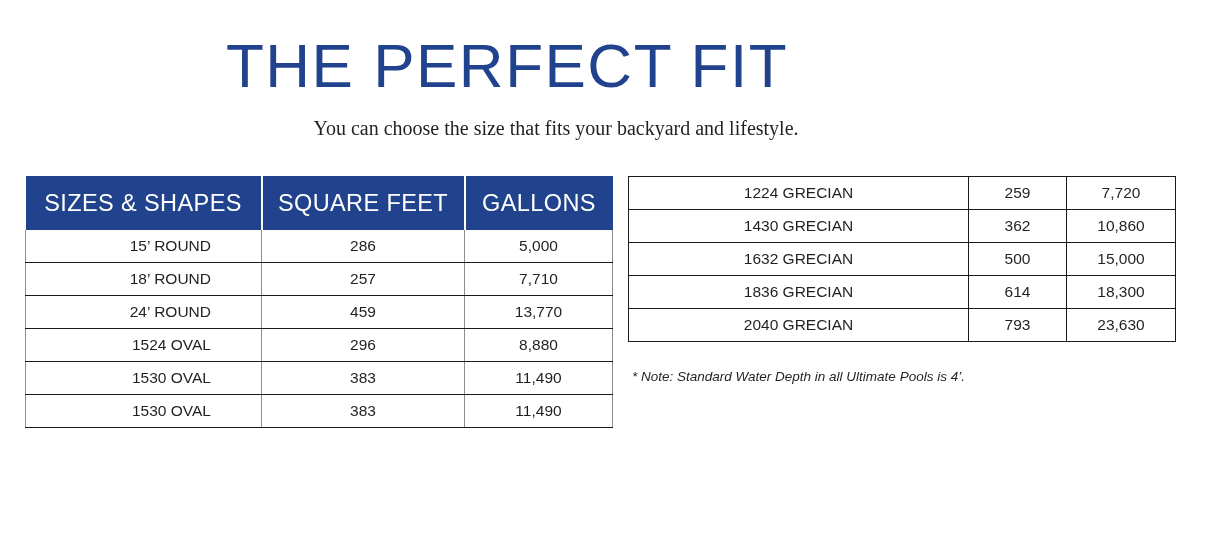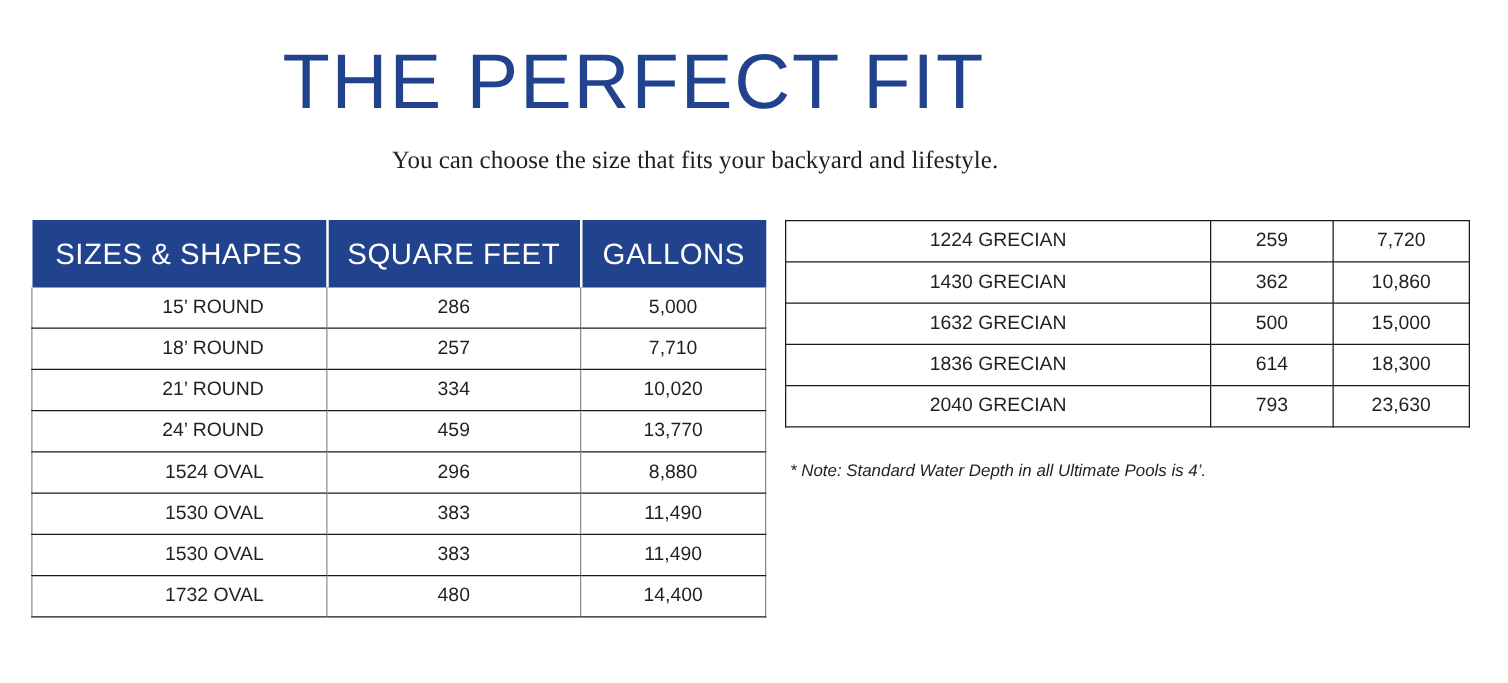--- a/index.html
+++ b/index.html
@@ -155,48 +155,38 @@
       <td class="cell-name">15’ ROUND</td>
       <td>286</td>
       <td>5,000</td>
     </tr>
     <tr>
       <td class="cell-name">18’ ROUND</td>
       <td>257</td>
       <td>7,710</td>
     </tr>
     <tr>
-      <td class="cell-name">21’ ROUND</td>
-      <td>334</td>
-      <td>10,020</td>
-    </tr>
-    <tr>
       <td class="cell-name">24’ ROUND</td>
       <td>459</td>
       <td>13,770</td>
     </tr>
     <tr>
       <td class="cell-name">1524 OVAL</td>
       <td>296</td>
       <td>8,880</td>
     </tr>
     <tr>
       <td class="cell-name">1530 OVAL</td>
       <td>383</td>
       <td>11,490</td>
     </tr>
     <tr>
       <td class="cell-name">1530 OVAL</td>
       <td>383</td>
       <td>11,490</td>
-    </tr>
-    <tr>
-      <td class="cell-name">1732 OVAL</td>
-      <td>480</td>
-      <td>14,400</td>
     </tr>
   </tbody>
 </table>
 
 <table class="pool-table" id="grecian-table">
   <colgroup>
     <col class="col-name">
       <col class="col-sqft">
       <col class="col-gal">
   </colgroup>

